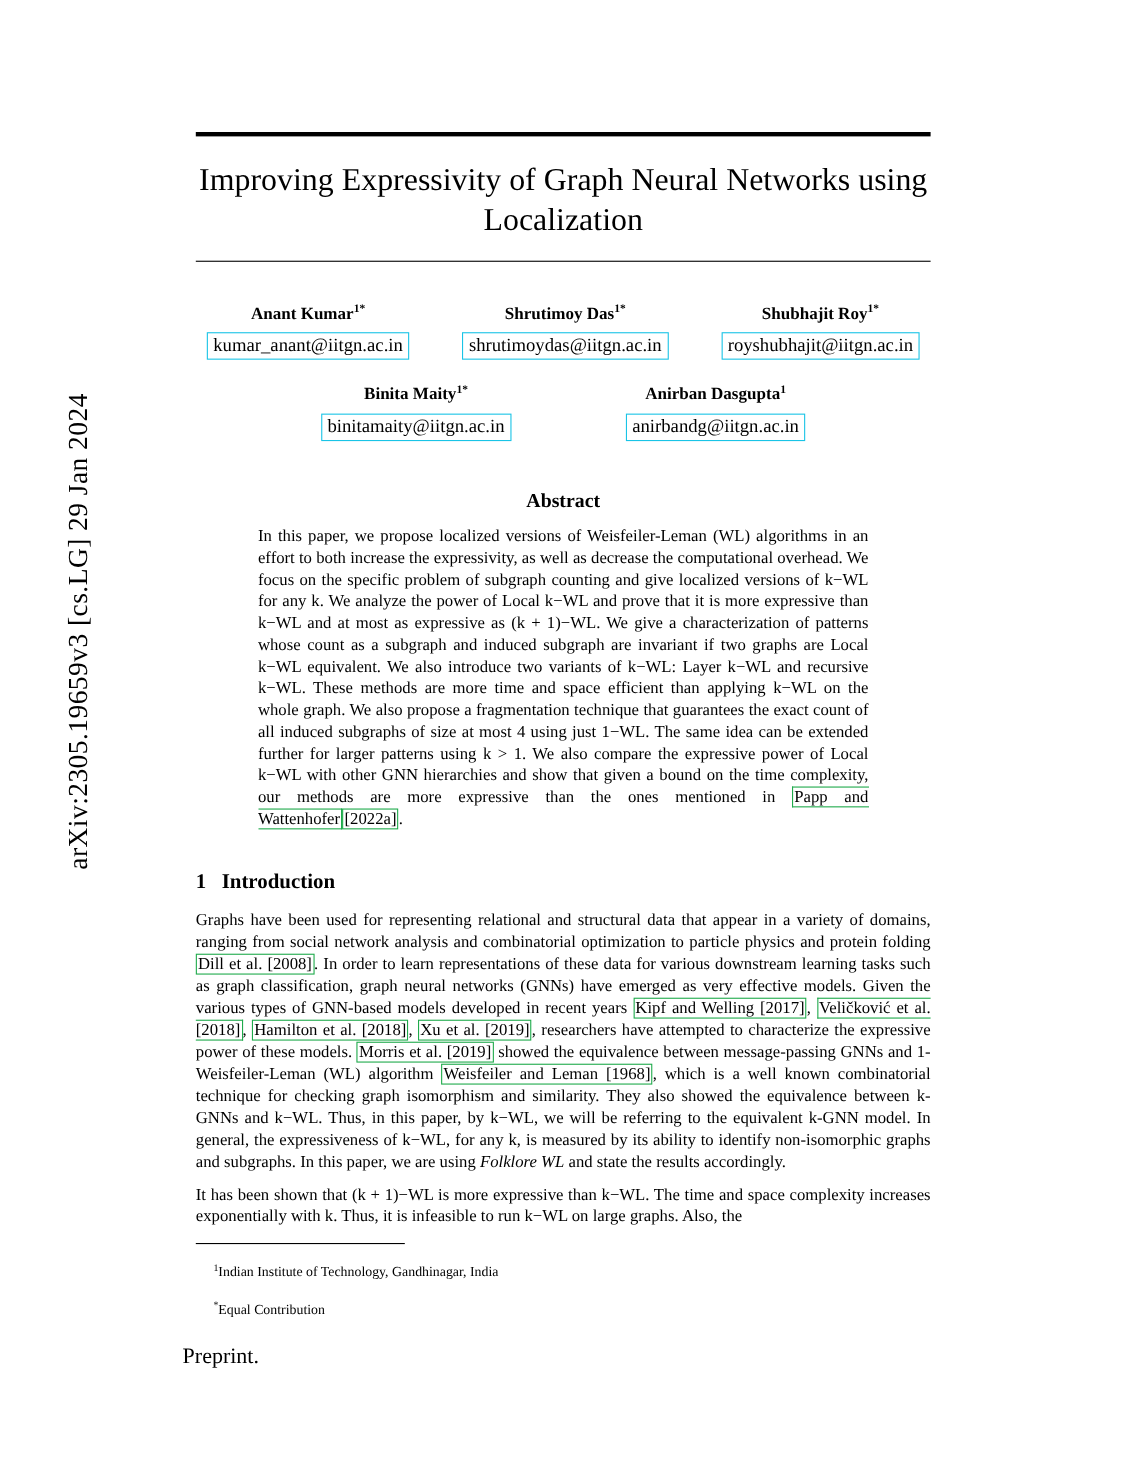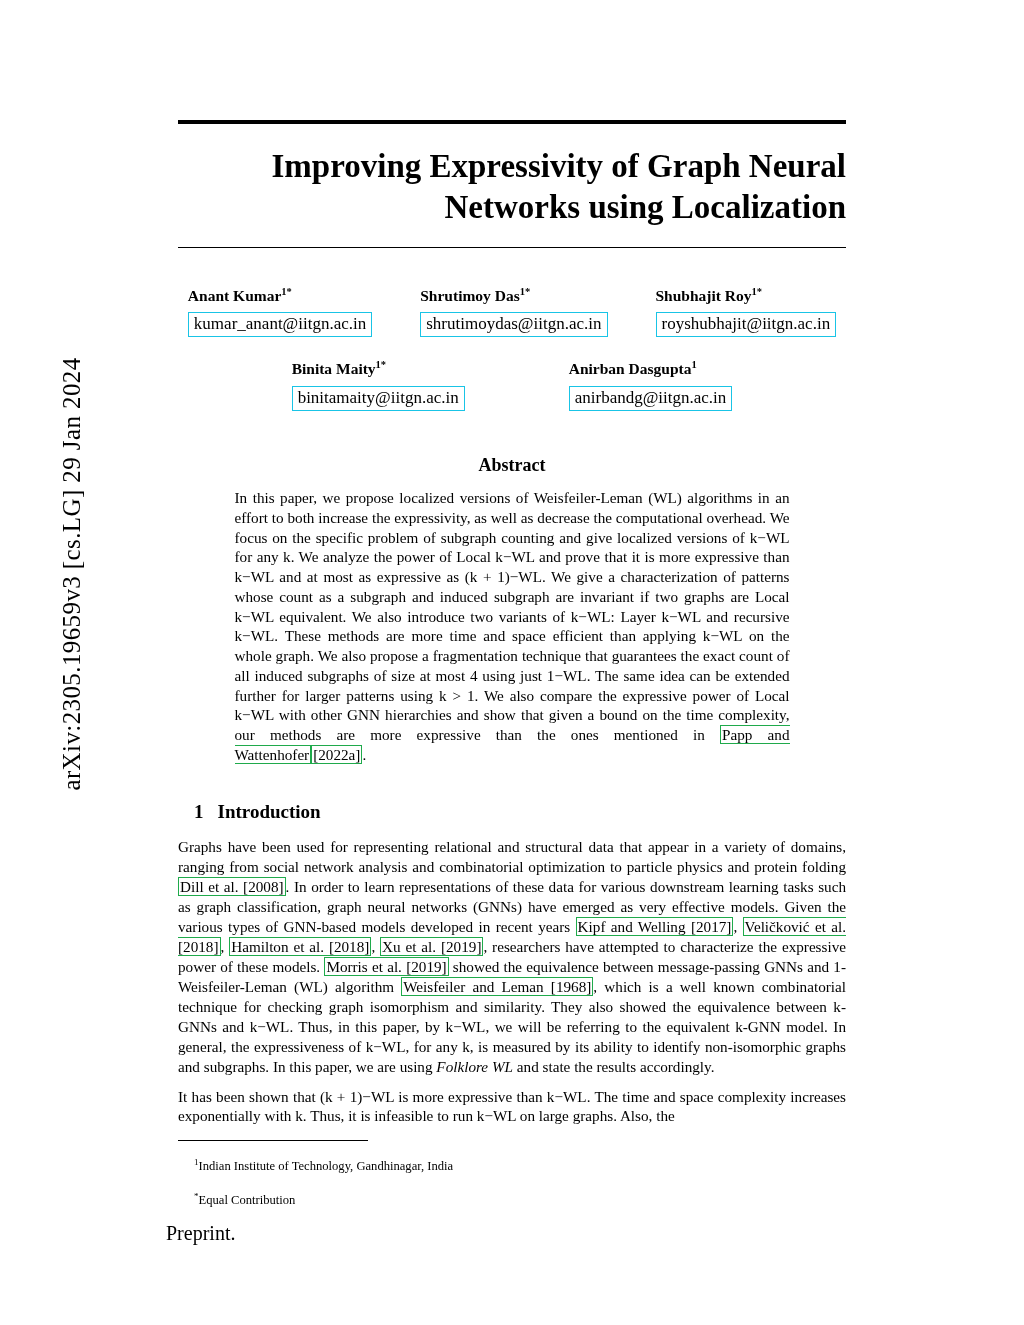--- a/index.html
+++ b/index.html
@@ -50,37 +50,38 @@
     margin: 0 0 22px 0;
   }
   .rule-mid {
     border-top: 1.2px solid #000;
     width: 100%;
     margin: 18px 0 0 0;
   }
 
   .title {
     font-family: "Liberation Serif", serif;
-    font-weight: bold;
-    font-size: 33px;
+    font-weight: normal;
+    font-size: 29px;
     line-height: 1.25;
-    text-align: right;
+    text-align: center;
     margin: 0;
   }
 
   .authors-block {
     margin-top: 38px;
   }
   .author-row {
     display: flex;
     justify-content: center;
     gap: 48px;
     margin-bottom: 22px;
   }
   .author {
+    text-align: center;
     min-width: 120px;
   }
   .author-name {
     font-weight: bold;
     font-size: 15.5px;
     display: block;
     margin-bottom: 7px;
   }
   .author-name sup {
     font-size: 10.5px;
@@ -104,21 +105,21 @@
     width: 555px;
     margin: 0 auto;
     font-size: 15.2px;
     line-height: 1.30;
     text-align: justify;
   }
 
   .section-head {
     font-weight: bold;
     font-size: 19px;
-    margin: 36px 0 14px 16px;
+    margin: 36px 0 14px 0;
   }
   .section-head .num { margin-right: 14px; }
 
   p.body {
     font-size: 15.2px;
     line-height: 1.315;
     text-align: justify;
     margin: 0 0 10px 0;
   }
 

